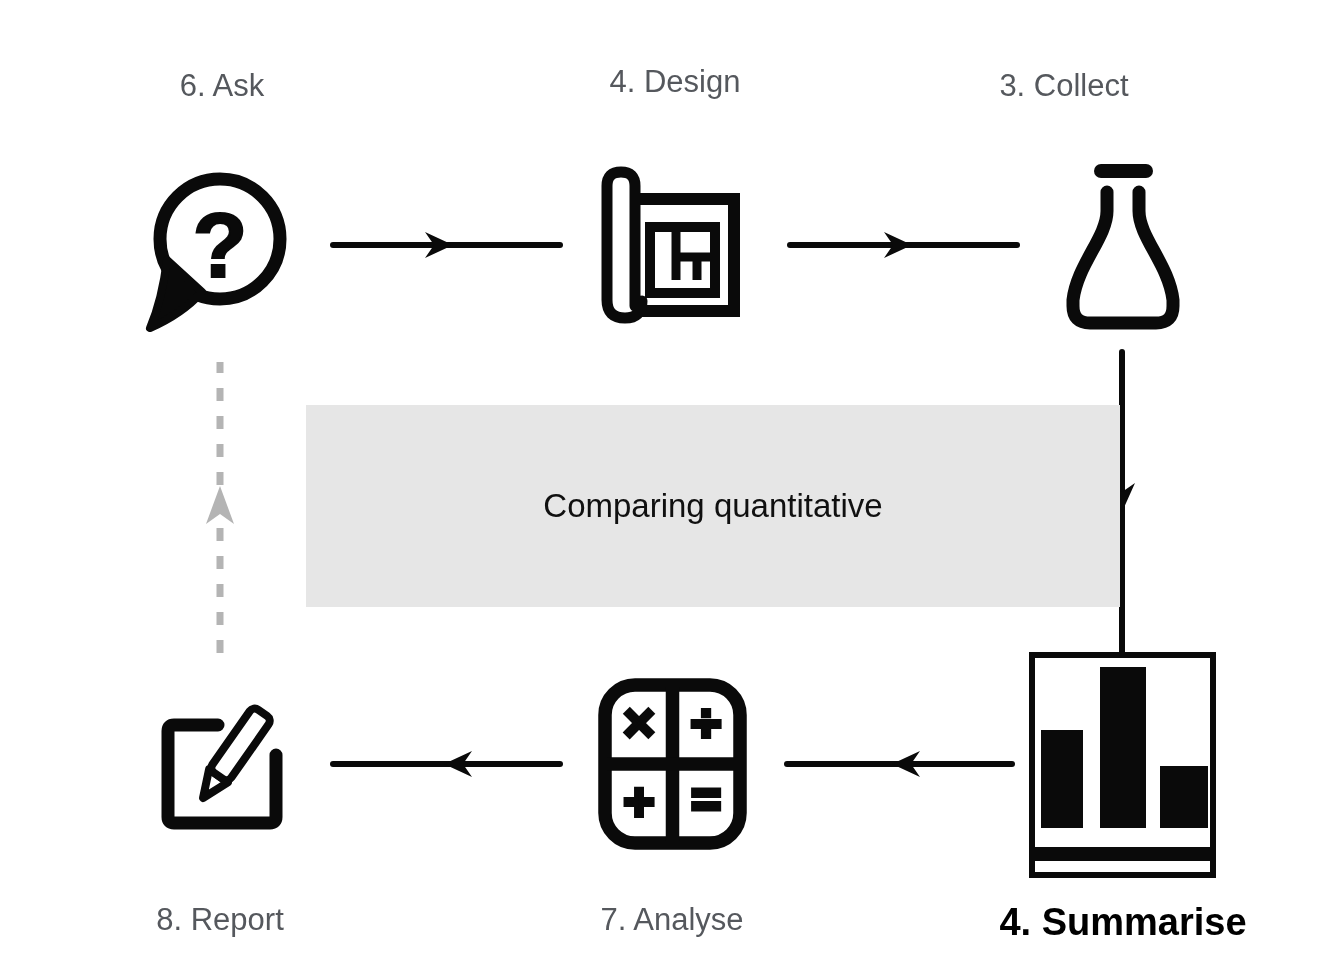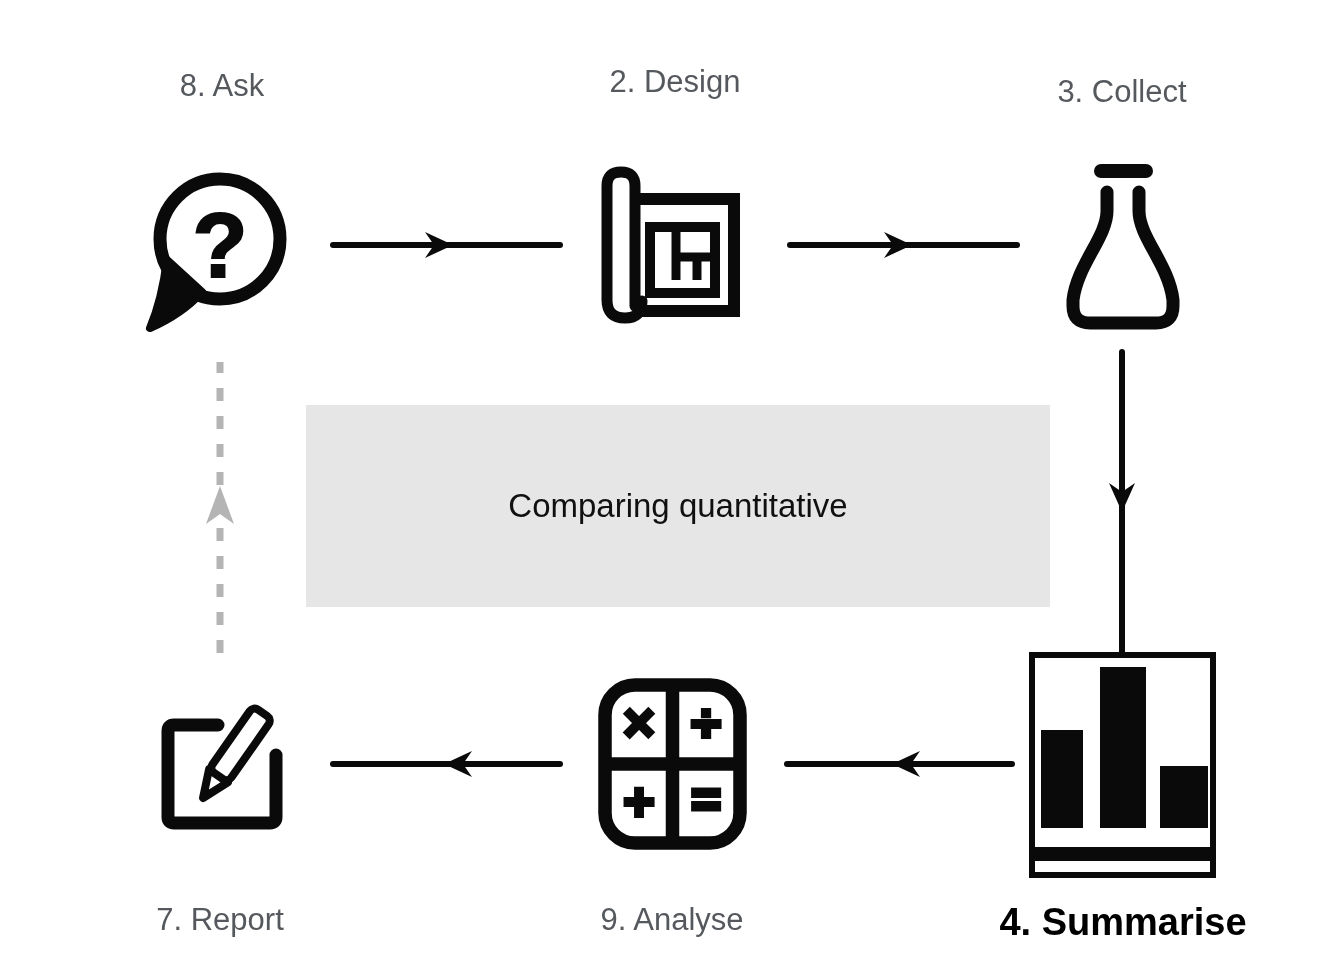--- a/index.html
+++ b/index.html
@@ -27,21 +27,21 @@
   }
   .step-label.emphasized {
     width: 250px;
     font-size: 38px;
     color: #000000;
     font-weight: bold;
   }
   #center-note {
     position: absolute;
     left: 306px; top: 405px;
-    width: 744px; height: 202px;
+    width: 814px; height: 202px;
     background: #e6e6e6;
     display: flex;
     flex-direction: column;
     align-items: center;
     justify-content: center;
     font-size: 33px;
     line-height: 42px;
     color: #101010;
     text-align: center;
   }
@@ -78,26 +78,26 @@
     <g>
       <line class="ink" x1="333" y1="764" x2="560" y2="764" stroke-width="6" stroke-linecap="round"></line>
       <polygon fill="#0a0a0a" points="444,764 472,751 463,764 472,777"></polygon>
     </g>
     <g>
       <line x1="220" y1="653" x2="220" y2="362" stroke="#b4b4b4" stroke-width="7" stroke-dasharray="13 15"></line>
       <polygon fill="#b4b4b4" points="220,486 206,524 220,514 234,524"></polygon>
     </g>
   </svg>
 
-  <div class="step-label" style="left:122px; top:68px;">8. Ask</div>
-  <div class="step-label" style="left:575px; top:64px;">2. Design</div>
-  <div class="step-label" style="left:1022px; top:68px;margin-top:6px;">3. Collect</div>
+  <div class="step-label" style="left:122px; top:68px;">6. Ask</div>
+  <div class="step-label" style="left:575px; top:64px;">4. Design</div>
+  <div class="step-label" style="left:964px; top:68px;">3. Collect</div>
   <div class="step-label emphasized" style="left:998px; top:901px;">4. Summarise</div>
-  <div class="step-label" style="left:572px; top:902px;">9. Analyse</div>
-  <div class="step-label" style="left:120px; top:902px;">7. Report</div>
+  <div class="step-label" style="left:572px; top:902px;">7. Analyse</div>
+  <div class="step-label" style="left:120px; top:902px;">8. Report</div>
 
   <svg class="icon" style="left:140px; top:162px;" width="170" height="180" viewBox="0 0 170 180">
     <circle cx="80" cy="77" r="60" fill="#ffffff" stroke="#0a0a0a" stroke-width="13"></circle>
     <path d="M 27 98 Q 22 138 10 166 Q 42 152 62 130 Z" fill="#0a0a0a" stroke="#0a0a0a" stroke-width="8" stroke-linejoin="round"></path>
     <text class="glyph" x="80" y="115" font-size="90" stroke-width="2" text-anchor="middle">?</text>
   </svg>
 
   <svg class="icon" style="left:595px; top:160px;" width="160" height="170" viewBox="0 0 160 170">
     <path d="M 34 39 H 139 V 151 H 42" fill="#ffffff" stroke="#0a0a0a" stroke-width="12" stroke-linejoin="miter"></path>
     <path d="M 40 146 L 40 26 Q 40 12 26 12 Q 12 12 12 26 L 12 140 Q 12 158 30 158 Q 47 158 47 141" fill="#ffffff" stroke="#0a0a0a" stroke-width="11" stroke-linecap="round" stroke-linejoin="round"></path>

